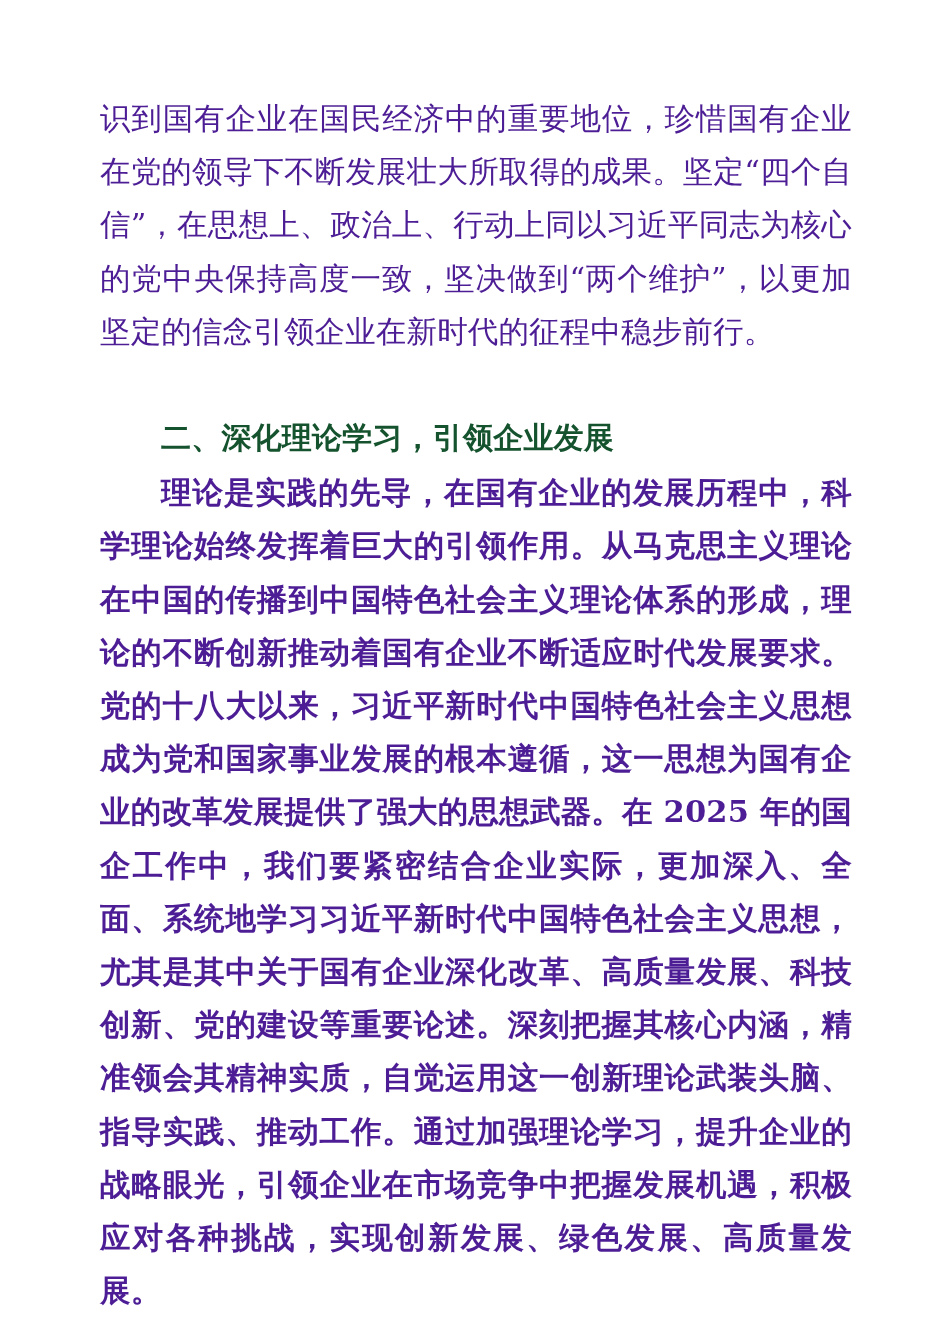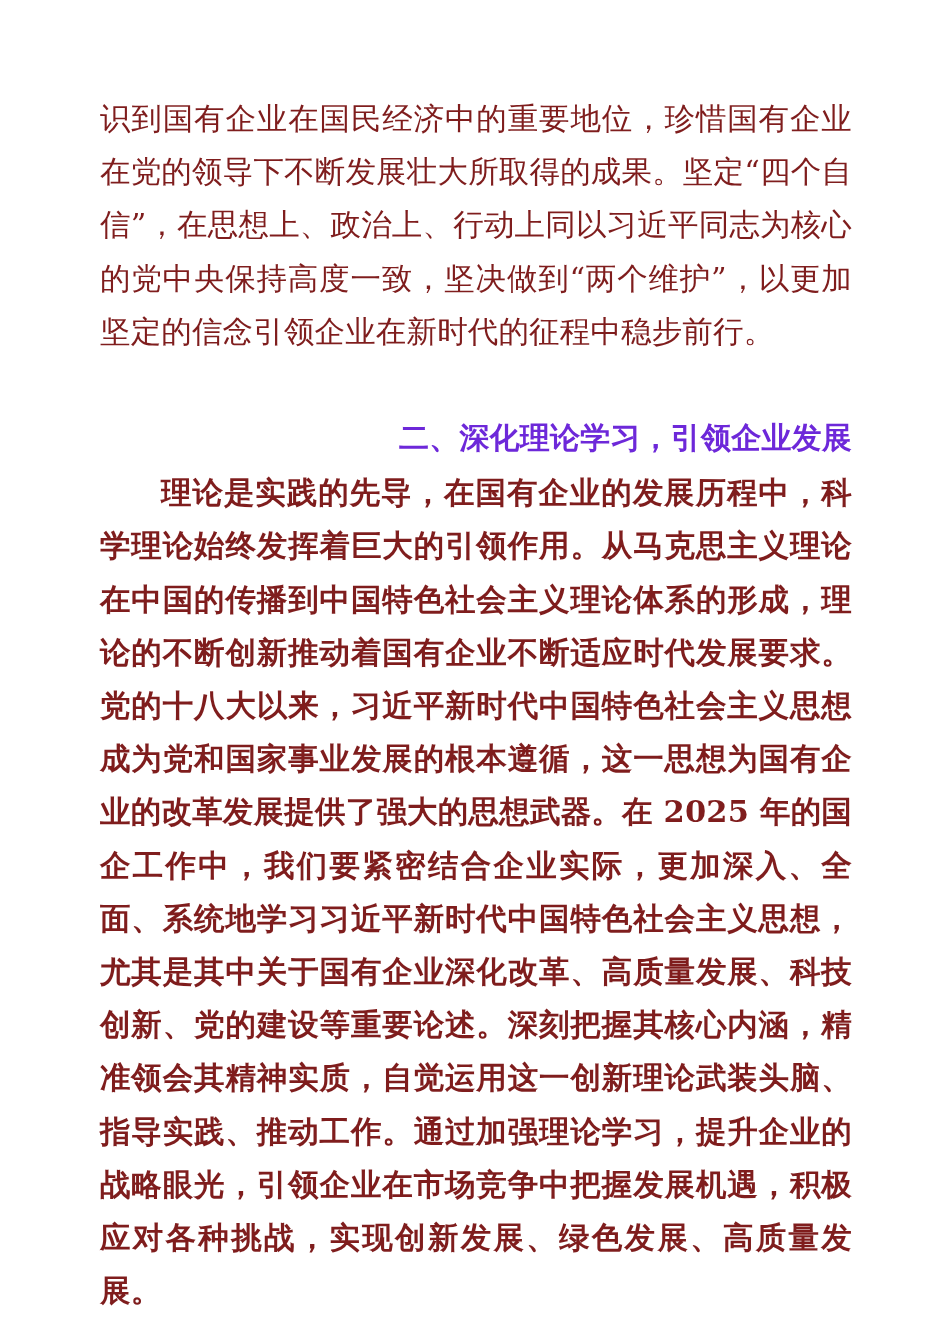--- a/index.html
+++ b/index.html
@@ -27,37 +27,36 @@
   }
   .para {
     font-family: "DejaVu Serif", "Liberation Serif", serif;
     font-size: 30.5px;
     line-height: 53.2px;
     text-align: justify;
     text-align-last: left;
     text-justify: inter-ideograph;
     letter-spacing: 0.15px;
     margin: 0;
-    color: #7f1d1d;
+    color: #4c1d95;
     font-weight: 400;
   }
   .para.indent {
     text-indent: 61px;
     font-weight: bold;
   }
   .heading {
     font-family: "DejaVu Sans", "Liberation Sans", sans-serif;
     font-size: 30px;
     line-height: 53.2px;
     font-weight: 700;
     text-indent: 61px;
     margin: 0;
-    color: #6d28d9;
+    color: #14532d;
     letter-spacing: 0.2px;
-    text-align: right;
   }
   .gap-before-heading { height: 53px; }
   .gap-after-heading  { height: 2px; }
 </style>
 </head>
 <body>
 
 <div id="page">
 
   <div id="doc-body">

